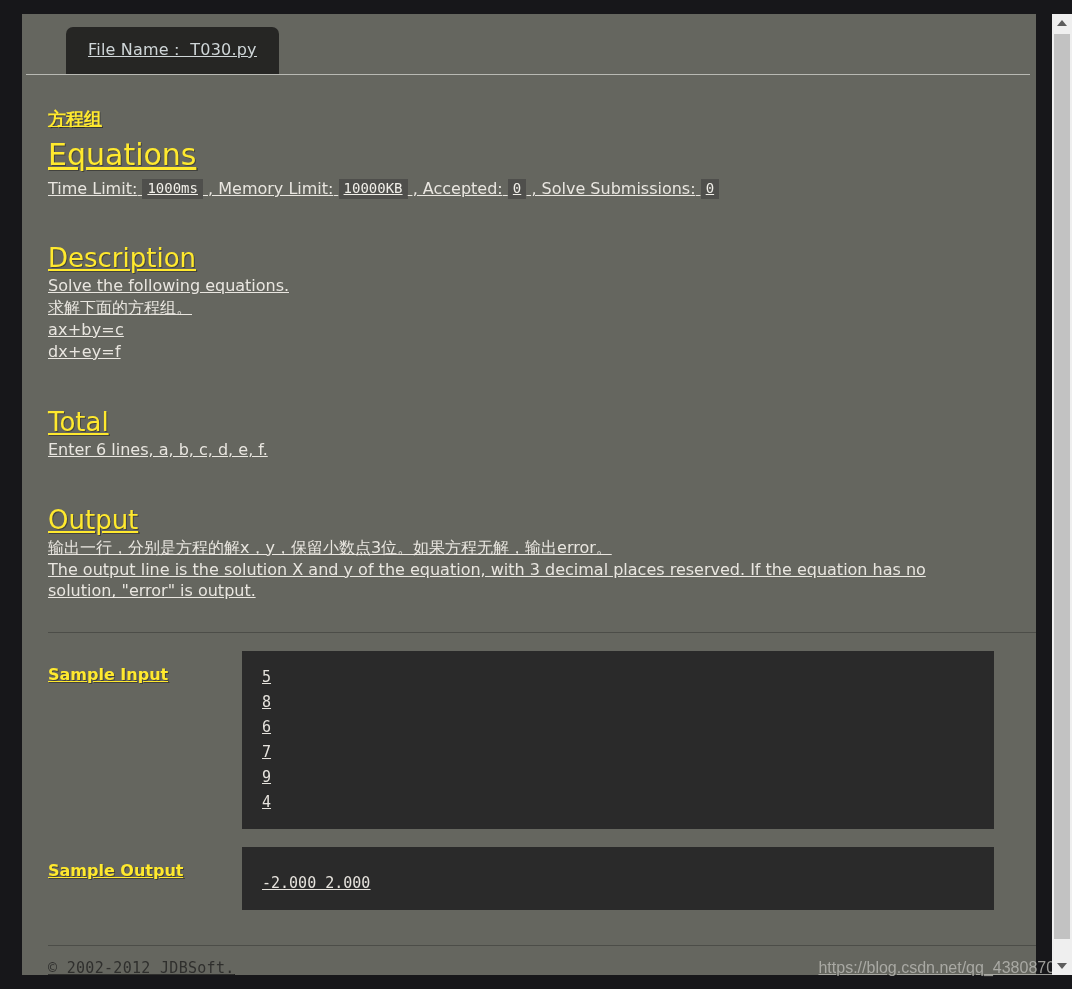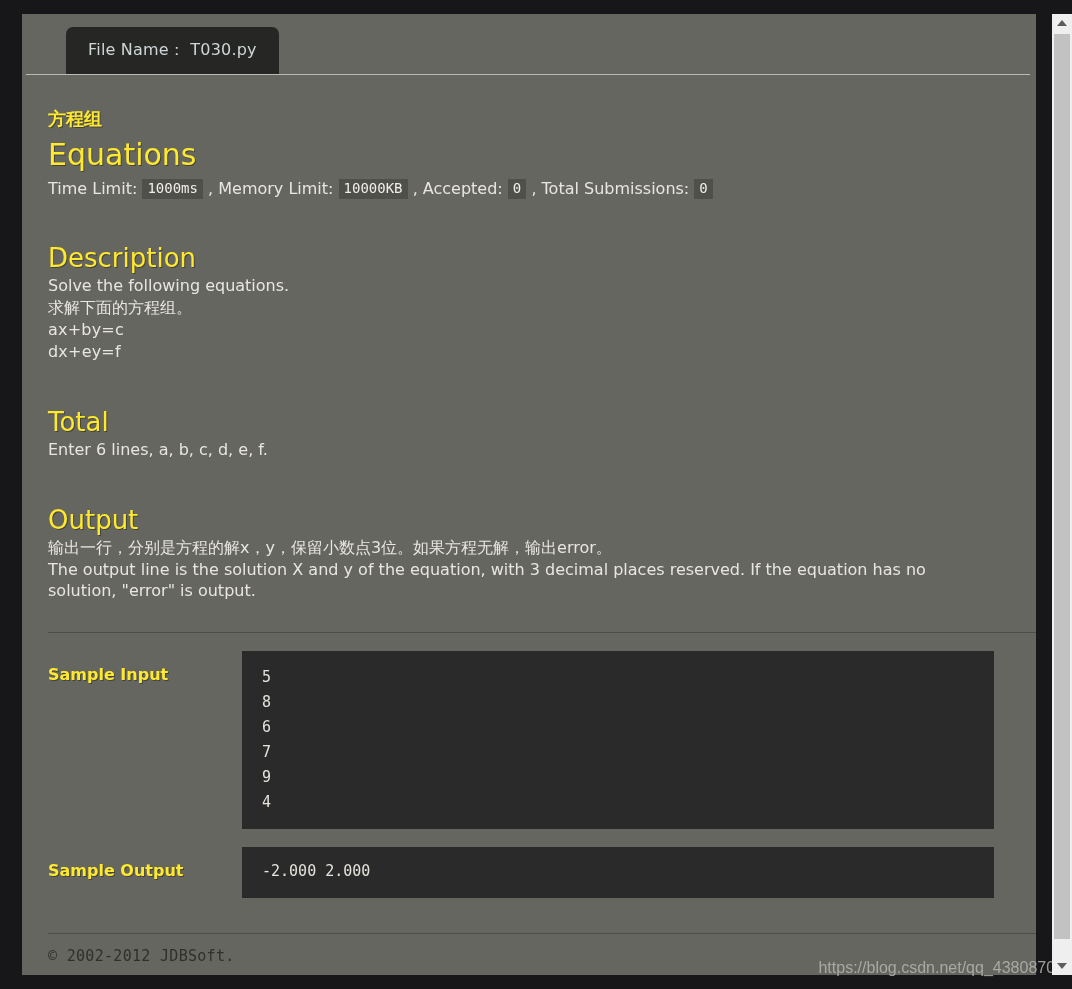--- a/index.html
+++ b/index.html
@@ -1,15 +1,15 @@
 <!DOCTYPE html>
 <html><head>
 <meta charset="utf-8">
 <style>
-  * { box-sizing: border-box; }
+  * { box-sizing: border-box; text-decoration: underline; }
   html, body {
     margin: 0; padding: 0;
     width: 1072px; height: 989px;
     background: #1a1a1a;
     font-family: "DejaVu Sans", "Liberation Sans", sans-serif;
     overflow: hidden;
   }
   #screen {
     position: relative;
     width: 1072px;
@@ -140,21 +140,21 @@
   .sample-box {
     background: #2a2a2a;
     color: #e6e3dd;
     font-family: "DejaVu Sans Mono", "Liberation Mono", monospace;
     font-size: 15px;
     line-height: 25px;
     padding: 14px 0 14px 20px;
     width: 752px;
   }
   .sample-box.in { min-height: 174px; }
-  .sample-box.out { min-height: 46px; padding-top: 12px; padding-bottom: 14px; }
+  .sample-box.out { min-height: 46px; padding-top: 24px; padding-bottom: 14px; }
 
   .footer-hr {
     height: 1px;
     background: #a9aaa4;
     border-top: 1px solid #4c4d48;
     margin-top: 35px;
     width: 1001px;
   }
   .copyright {
     color: #2f2f2d;
@@ -232,21 +232,21 @@
       <div class="title-zh">方程组</div>
       <div class="title-en">Equations</div>
 
       <div class="stats">
         <span>Time Limit:</span>
         <span class="badge">1000ms</span>
         <span>, Memory Limit:</span>
         <span class="badge">10000KB</span>
         <span>, Accepted:</span>
         <span class="badge">0</span>
-        <span>, Total Submissions:</span>
+        <span>, Solve Submissions:</span>
         <span class="badge">0</span>
       </div>
 
       <h2 class="section">Description</h2>
       <p class="para">Solve the following equations.</p>
       <p class="para">求解下面的方程组。</p>
       <p class="para mono-ish">ax+by=c</p>
       <p class="para mono-ish">dx+ey=f</p>
 
       <h2 class="section">Total</h2>

